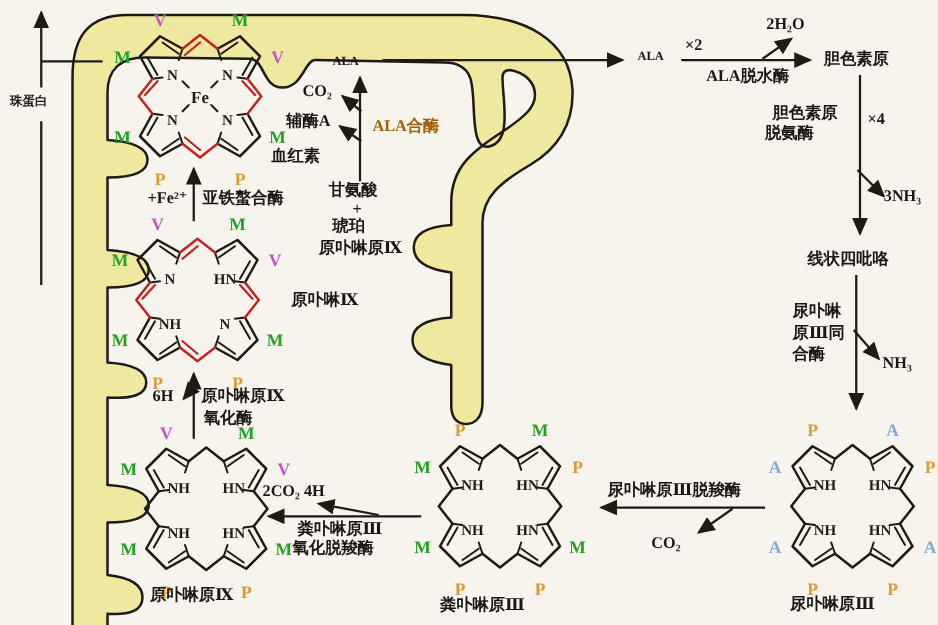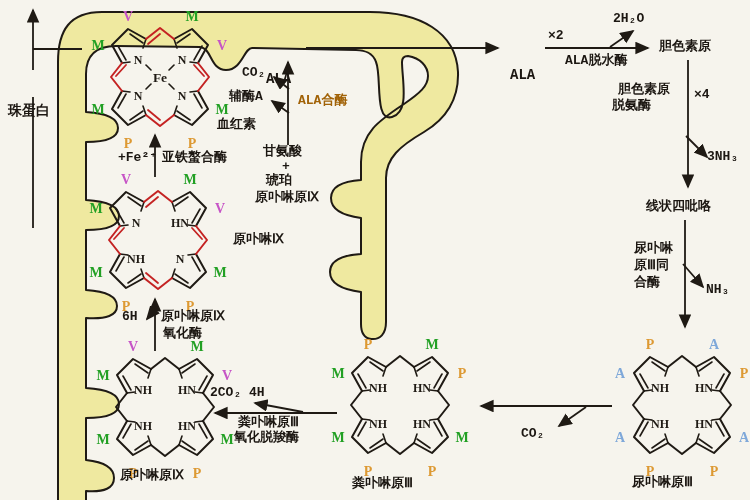--- a/index.html
+++ b/index.html
@@ -2,22 +2,22 @@
 <html><head>
 <meta charset="utf-8">
 <style>
   html,body{margin:0;padding:0;background:#e8e6df;}
   .stage{position:relative;width:750px;height:500px;background:#f6f4ed;overflow:hidden;
          font-family:"Liberation Serif","DejaVu Serif",serif;}
   .stage svg{position:absolute;left:0;top:0;}
   svg.porph{position:absolute;z-index:2;}
   #bg{z-index:1;}
   .lbl{position:absolute;z-index:3;font-weight:bold;font-size:13px;color:#1c1712;
-       white-space:nowrap;line-height:1.1;font-family:Liberation Mono, monospace;}
-  .f14{font-size:14px;margin-top:28px;}
+       white-space:nowrap;line-height:1.1;}
+  .f14{font-size:10px;}
   .red{color:#a16207;}
 </style>
 </head>
 <body>
 
 <div class="stage">
 
   <svg id="bg" width="750" height="500" viewBox="0 0 750 500">
     <defs>
       <marker id="ah" markerWidth="9" markerHeight="8" refX="7" refY="3.5" orient="auto">
@@ -300,20 +300,21 @@
   <div class="lbl" style="left:612px;top:99px">脱氨酶</div>
   <div class="lbl" style="left:694px;top:88px">×4</div>
   <div class="lbl" style="left:707px;top:150px">3NH₃</div>
   <div class="lbl" style="left:646px;top:200px">线状四吡咯</div>
 
   <div class="lbl" style="left:634px;top:242px">尿卟啉</div>
   <div class="lbl" style="left:634px;top:259px">原Ⅲ同</div>
   <div class="lbl" style="left:634px;top:276px">合酶</div>
   <div class="lbl" style="left:706px;top:283px">NH₃</div>
 
+  <div class="lbl" style="left:486px;top:385px">尿卟啉原Ⅲ脱羧酶</div>
   <div class="lbl" style="left:521px;top:427px">CO₂</div>
 
   <div class="lbl" style="left:210px;top:386px">2CO₂ 4H</div>
   <div class="lbl" style="left:238px;top:416px">粪卟啉原Ⅲ</div>
   <div class="lbl" style="left:234px;top:431px">氧化脱羧酶</div>
 
   <div class="lbl" style="left:122px;top:310px">6H</div>
   <div class="lbl" style="left:161px;top:310px">原卟啉原Ⅸ</div>
   <div class="lbl" style="left:163px;top:327px">氧化酶</div>
 

